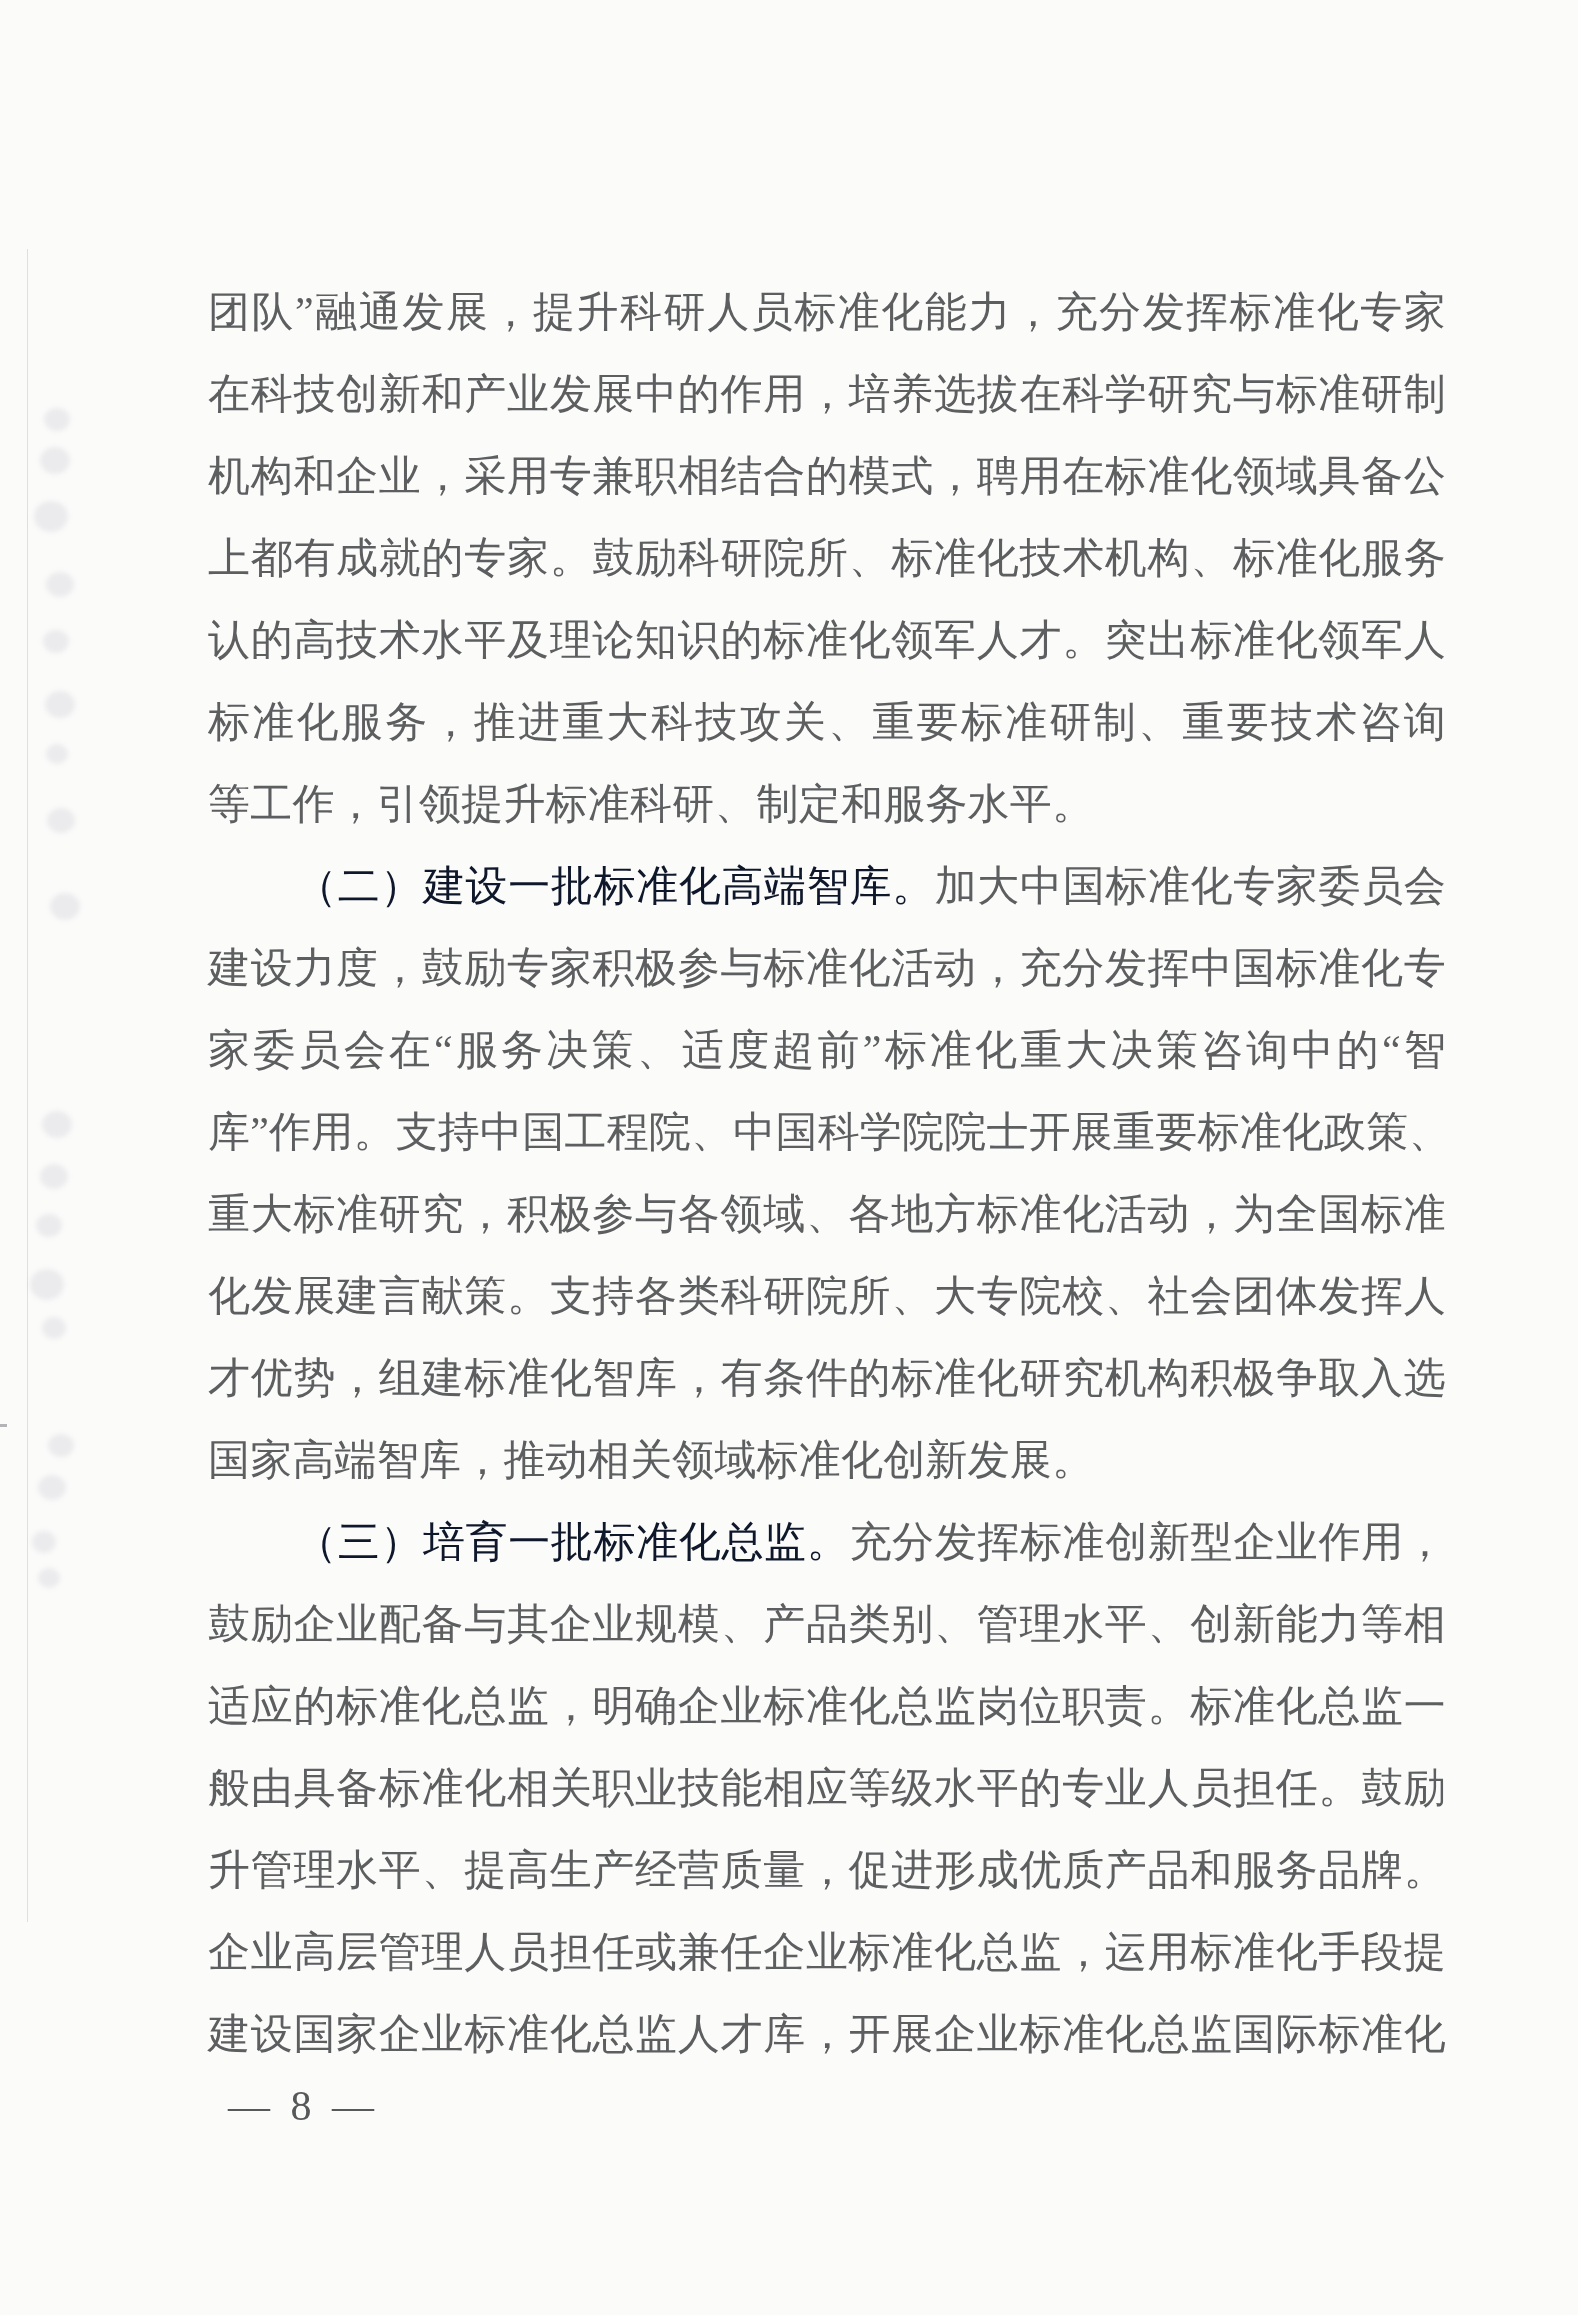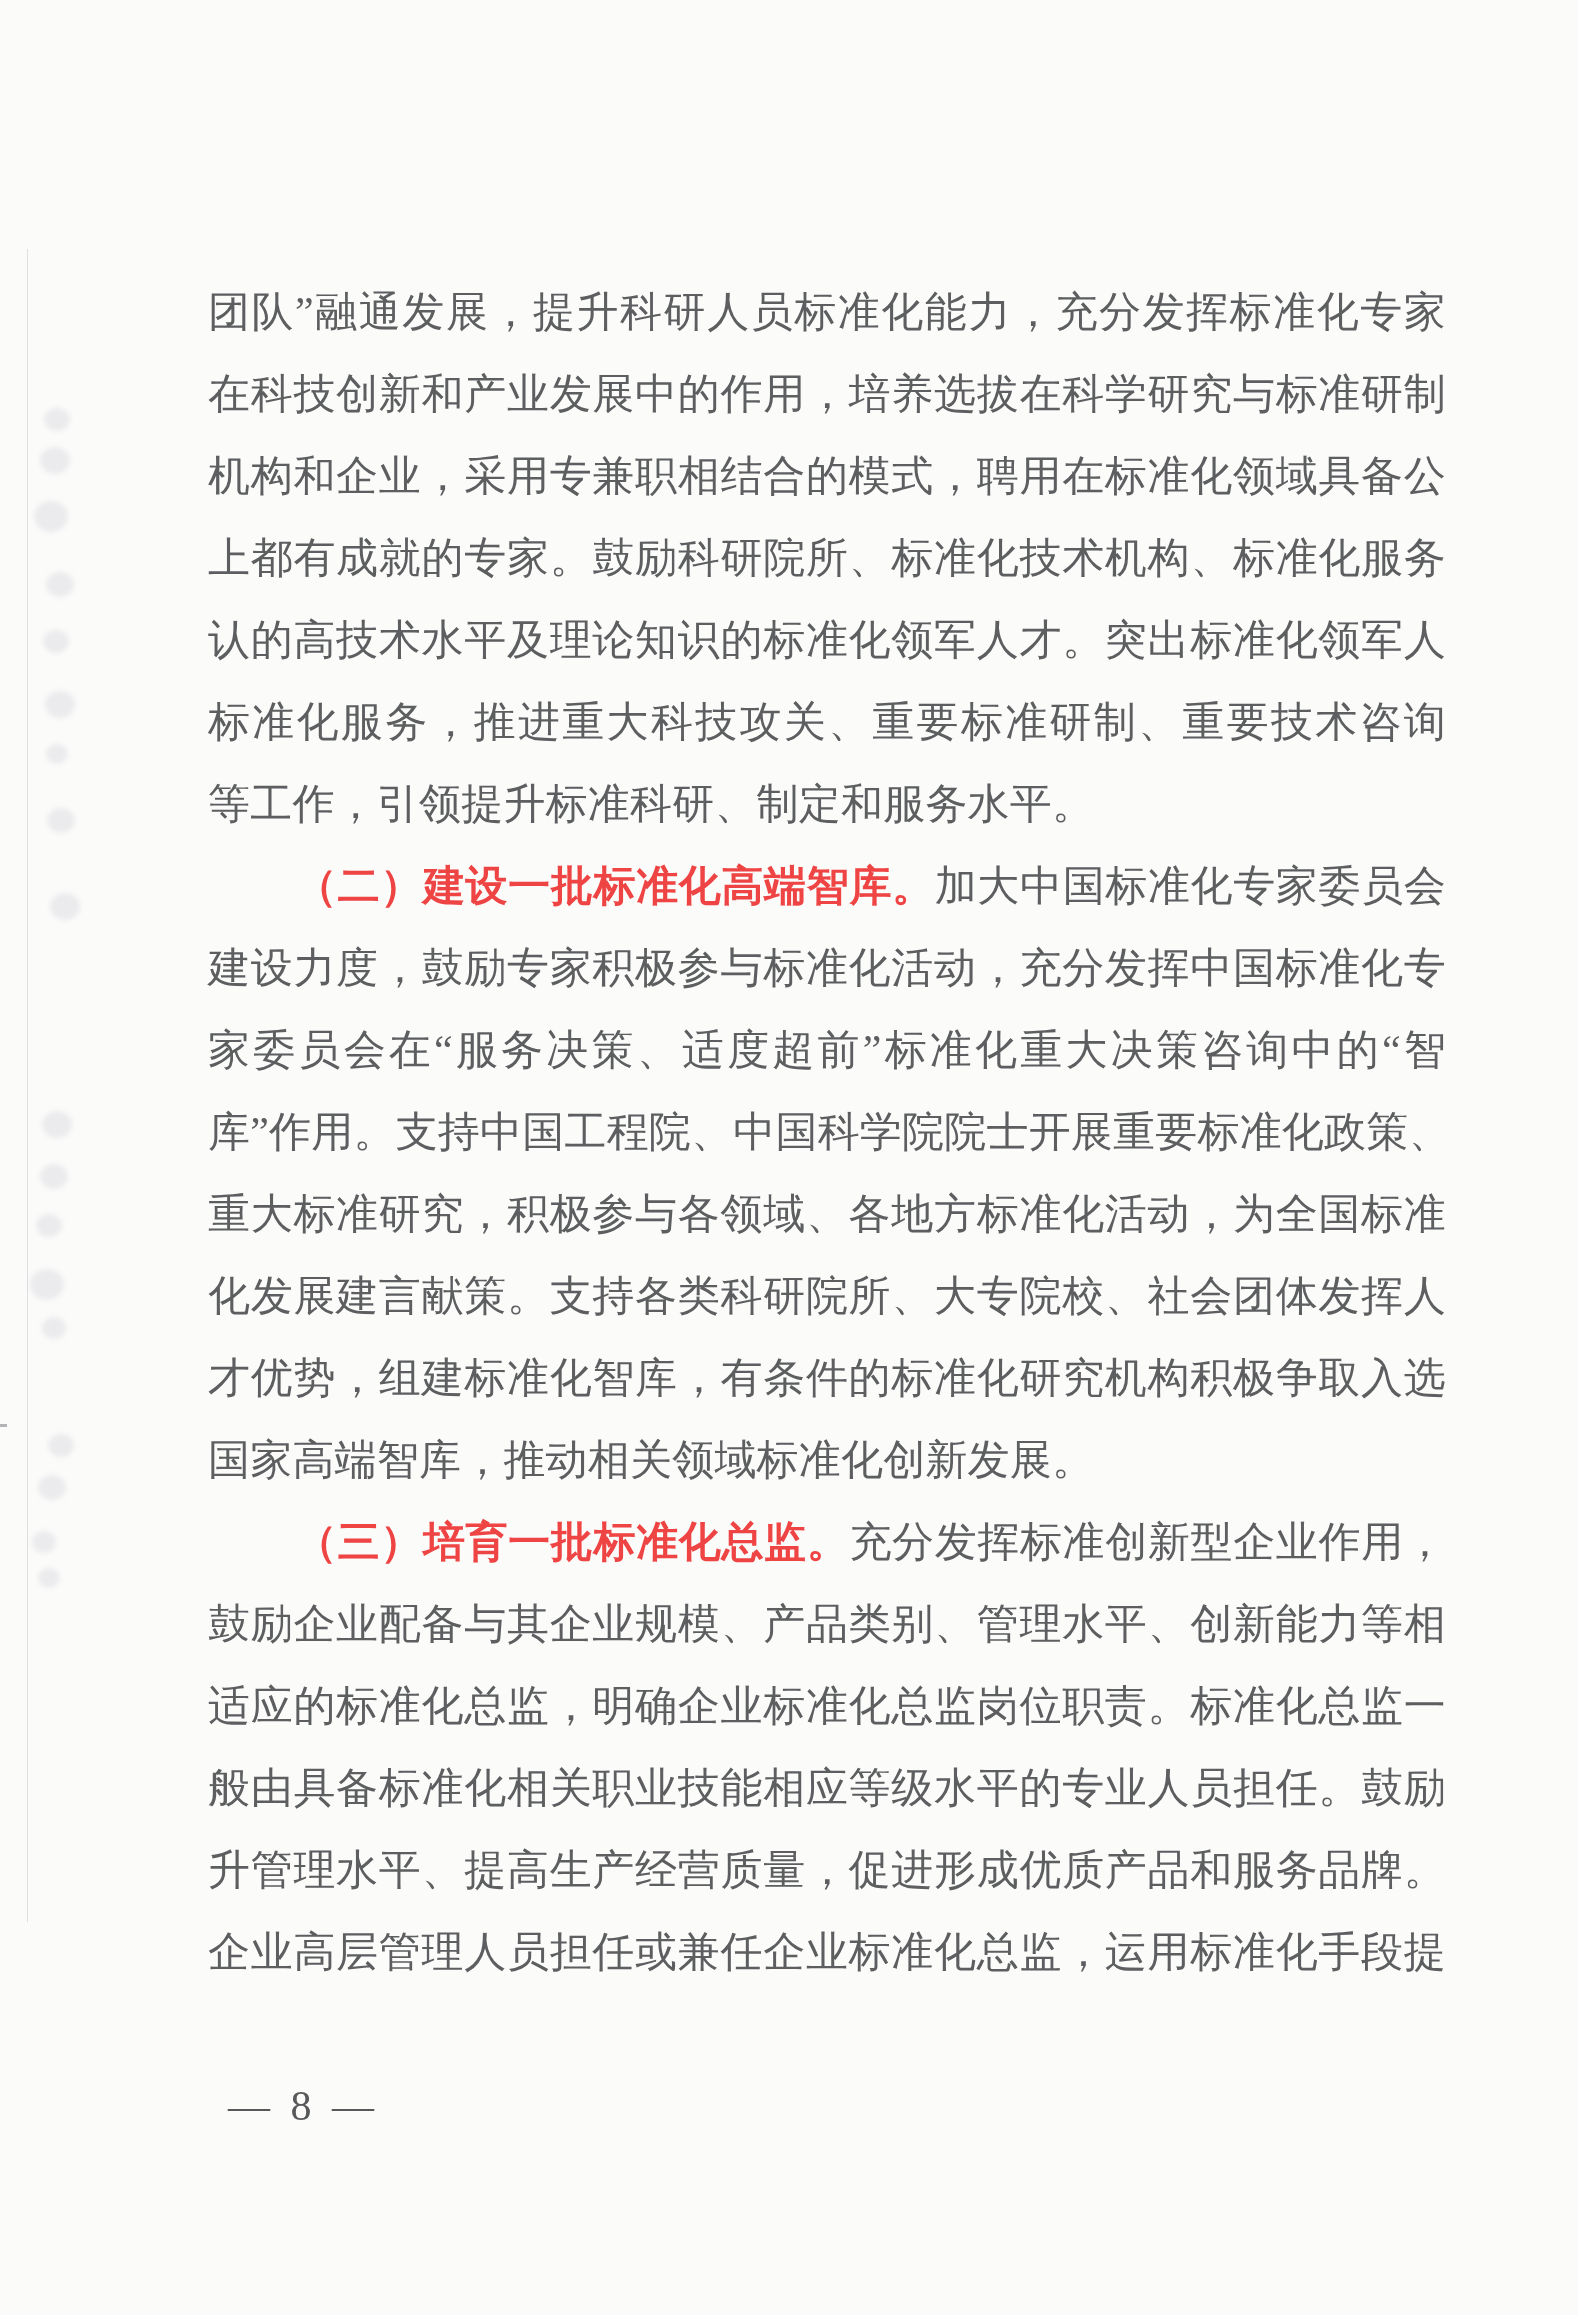--- a/index.html
+++ b/index.html
@@ -33,21 +33,21 @@
     height:82px;line-height:82px;
     font-size:42px;
     color:#5d5e60;
     text-align:justify;
     text-align-last:justify;
     white-space:nowrap;
     letter-spacing:0.2px;
   }
   .line.para-end{text-align-last:left;}
   .line.indent{text-indent:87px;}
-  .line .head{font-weight:700;color:#ef4444;}
+  .line .head{font-weight:400;color:#0f172a;}
   
   .footer{
     position:absolute;left:228px;top:2075px;
     font-size:42px;line-height:63px;
     color:#57585a;
     letter-spacing:5px;
     white-space:nowrap;
   }
 </style>
 </head>
@@ -91,16 +91,17 @@
       <div class="line"><span>重大标准研究，积极参与各领域、各地方标准化活动，为全国标准</span></div>
       <div class="line"><span>化发展建言献策。支持各类科研院所、大专院校、社会团体发挥人</span></div>
       <div class="line"><span>才优势，组建标准化智库，有条件的标准化研究机构积极争取入选</span></div>
       <div class="line para-end"><span>国家高端智库，推动相关领域标准化创新发展。</span></div>
       <div class="line indent"><span class="head">（三）培育一批标准化总监。</span><span>充分发挥标准创新型企业作用，</span></div>
       <div class="line"><span>鼓励企业配备与其企业规模、产品类别、管理水平、创新能力等相</span></div>
       <div class="line"><span>适应的标准化总监，明确企业标准化总监岗位职责。标准化总监一</span></div>
       <div class="line"><span>般由具备标准化相关职业技能相应等级水平的专业人员担任。鼓励</span></div>
       <div class="line"><span>升管理水平、提高生产经营质量，促进形成优质产品和服务品牌。</span></div>
       <div class="line"><span>企业高层管理人员担任或兼任企业标准化总监，运用标准化手段提</span></div>
+      <div class="line"><span>建设国家企业标准化总监人才库，开展企业标准化总监国际标准化</span></div>
     </div>
   <div class="footer">— 8 —</div>
 </div>
 
 
 </body></html>

